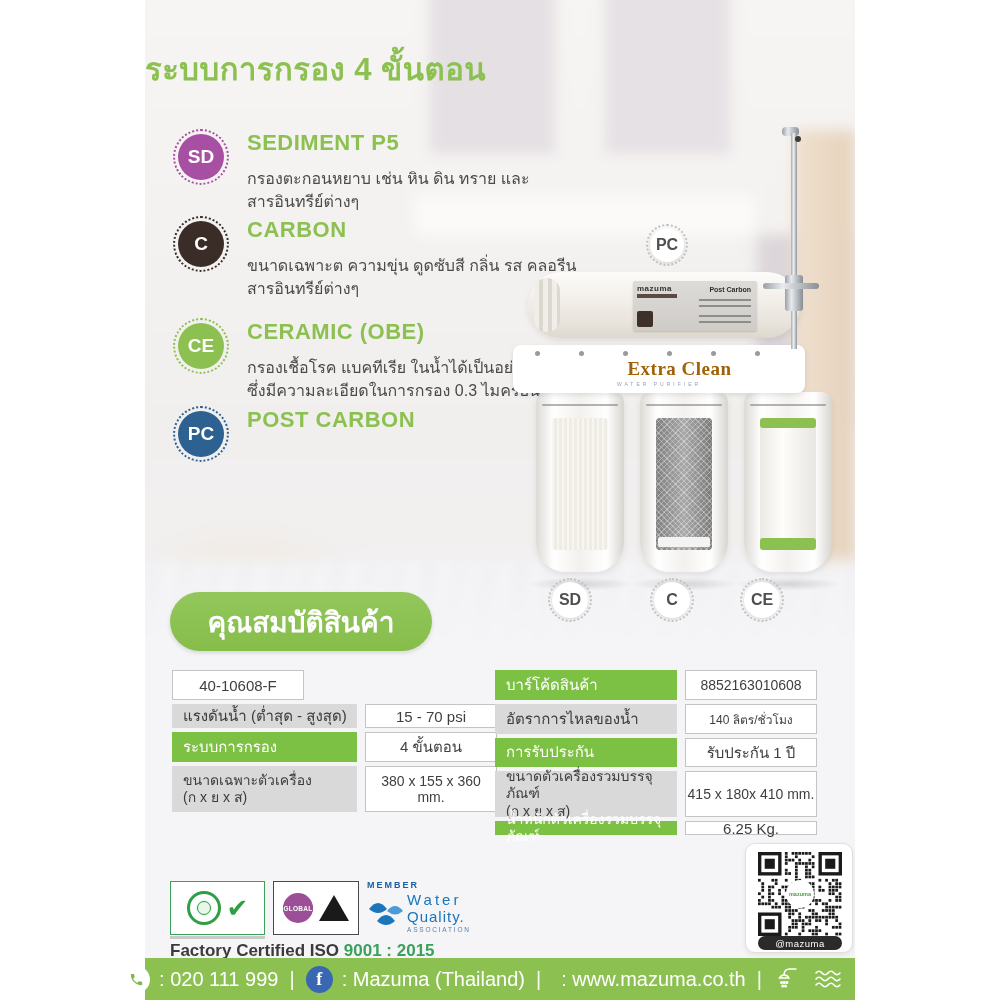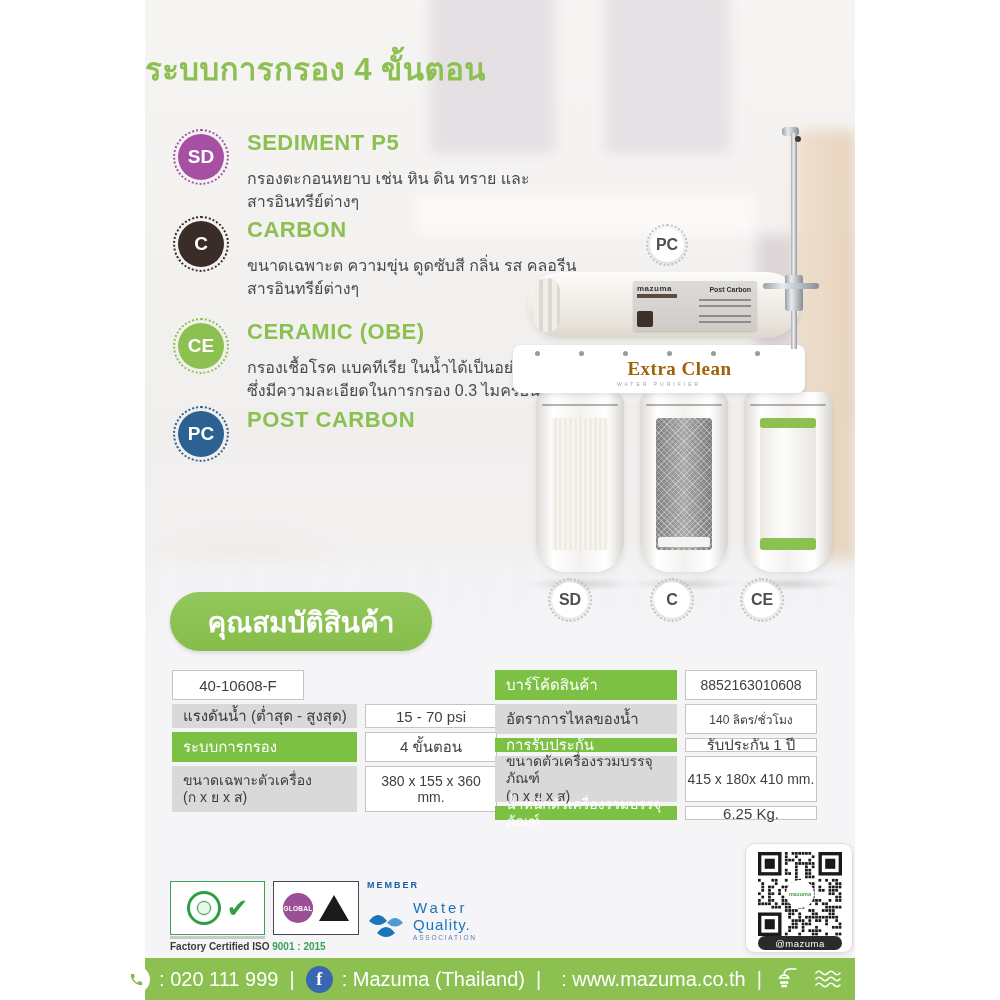--- a/index.html
+++ b/index.html
@@ -114,25 +114,25 @@
   .cert1 .ukas-circle{width:34px;height:34px;border-radius:50%;border:3px solid #2f9e44;position:relative;background:radial-gradient(circle,#e9f6ea 40%,#ffffff 41%);}
   .cert1 .ukas-circle::after{content:'';position:absolute;inset:7px;border-radius:50%;border:1.5px solid #2f9e44;}
   .cert1 .check{color:#2f9e44;font-size:26px;line-height:1;font-weight:bold;}
   .cert1-caption{position:absolute;left:25px;top:936px;width:95px;height:3px;background:#c9c9c9;}
   .cert2{left:128px;top:881px;width:86px;height:54px;border:1.5px solid #4a4a4a;}
   .globe{width:30px;height:30px;border-radius:50%;background:#9b4f96;position:relative;display:flex;align-items:center;justify-content:center;overflow:hidden;}
   .globe span{color:#fff;font-size:6.5px;font-weight:bold;letter-spacing:.3px;background:#9b4f96;}
   .pyramid{width:0;height:0;border-left:15px solid transparent;border-right:15px solid transparent;border-bottom:26px solid #1a1a1a;position:relative;}
   .wqa{left:222px;top:880px;width:116px;height:62px;position:absolute;}
   .wqa-member{font-size:9px;font-weight:bold;color:#1a5da8;letter-spacing:2px;}
-  .wqa-row{display:flex;align-items:flex-end;gap:6px;margin-top:10px;}
+  .wqa-row{display:flex;align-items:center;gap:0;margin-top:2px;}
   .wqa-text .l1{font-size:15px;color:#1a75bb;letter-spacing:3px;line-height:1.1;}
   .wqa-text .l2{font-size:15px;color:#1a75bb;letter-spacing:1px;line-height:1.1;}
   .wqa-text .l3{font-size:6.5px;color:#5b7fa6;letter-spacing:1.8px;margin-top:1px;}
-  .iso-caption{position:absolute;left:25px;top:941px;font-size:10px;font-weight:bold;color:#3b3b3b;}
+  .iso-caption{position:absolute;left:25px;top:941px;font-size:17px;font-weight:bold;color:#3b3b3b;}
   .iso-caption .g{color:#3aa05a;}
 
   
   .qr-card{position:absolute;left:600px;top:843px;width:108px;height:110px;background:#fff;border:1px solid #e0e0e0;border-radius:10px;box-shadow:0 2px 5px rgba(0,0,0,.08);}
   .qr-card svg{position:absolute;left:12px;top:8px;}
   .qr-logo{position:absolute;left:42px;top:38px;width:24px;height:24px;border-radius:50%;background:#fff;display:flex;align-items:center;justify-content:center;font-size:5.5px;font-weight:bold;color:#4d9e4a;box-shadow:0 0 0 2px #fff;}
   .qr-pill{position:absolute;left:12px;top:92px;width:84px;height:14px;border-radius:8px;background:#2a2a2a;color:#fff;font-size:9.5px;display:flex;align-items:center;justify-content:center;letter-spacing:.5px;}
 
   
   .footer{position:absolute;left:145px;top:958px;width:710px;height:42px;background:#8cc152;display:flex;align-items:center;justify-content:center;gap:9px;color:#fff;font-size:20px;z-index:3;}
@@ -277,21 +277,21 @@
       </div>
       <div class="spec right">
         <div class="srow" style="height:30px">
           <div class="slabel g">บาร์โค้ดสินค้า</div>
           <div class="svalue" style="font-size:14px">8852163010608</div>
         </div>
         <div class="srow" style="height:30px">
           <div class="slabel w">อัตราการไหลของน้ำ</div>
           <div class="svalue" style="font-size:12px">140 ลิตร/ชั่วโมง</div>
         </div>
-        <div class="srow" style="height:14px">
+        <div class="srow" style="height:29px">
           <div class="slabel g">การรับประกัน</div>
           <div class="svalue">รับประกัน 1 ปี</div>
         </div>
         <div class="srow" style="height:46px">
           <div class="slabel w" style="font-size:14px">ขนาดตัวเครื่องรวมบรรจุภัณฑ์
 (ก x ย x ส)</div>
           <div class="svalue" style="font-size:14px">415 x 180x 410 mm.</div>
         </div>
         <div class="srow" style="height:14px">
           <div class="slabel g" style="font-size:14px">น้ำหนักตัวเครื่องรวมบรรจุภัณฑ์</div>

